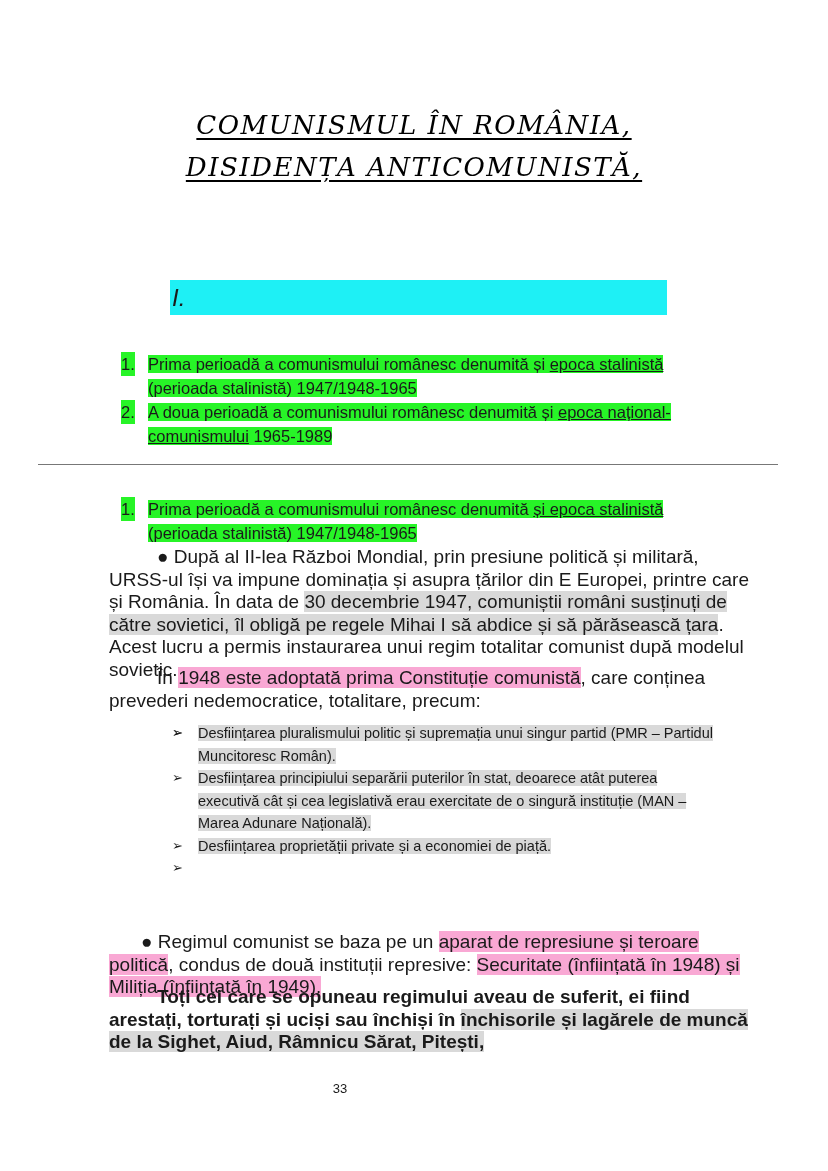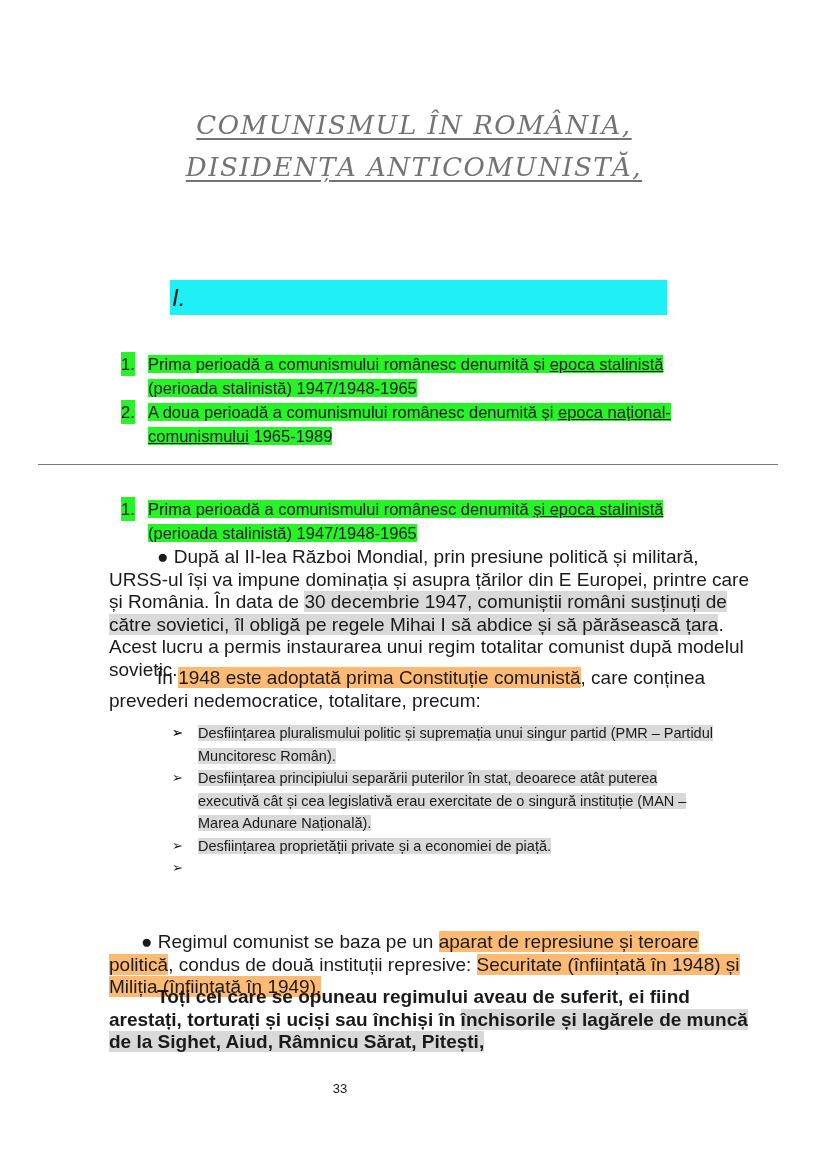--- a/index.html
+++ b/index.html
@@ -1,27 +1,27 @@
 <!DOCTYPE html>
 <html><head>
 <meta charset="utf-8">
 <style>
   html, body { margin: 0; padding: 0; background: #ffffff; }
   body { width: 828px; height: 1171px; position: relative; overflow: hidden;
          font-family: "Liberation Sans", sans-serif; color: #1a1a1a; }
   .title { position: absolute; left: 0; width: 828px; top: 104px; text-align: center;
            font-family: "DejaVu Serif", "Liberation Serif", serif; font-style: italic;
-           font-size: 26px; line-height: 42px; letter-spacing: 1.5px; color: #737373; }
+           font-size: 26px; line-height: 42px; letter-spacing: 1.5px; color: #000000; }
   .title span { text-decoration: underline; text-underline-offset: 4px; }
   .section-head { position: absolute; top: 280px; left: 170px; width: 497px; height: 35px;
                   background: #1ef0f5; font-size: 24px; font-style: italic; line-height: 35px; color: #1a1a1a; }
   .section-head .num { position: absolute; left: 2px; }
   .section-head .txt { position: absolute; left: 40px; text-decoration: underline; white-space: nowrap; }
   .gl { background: #27f427; }
-  .yl { background: #fdba74; }
+  .yl { background: #f9a8d4; }
   .gr { background: #d9d9d9; }
   .u { text-decoration: underline; }
   .olist { position: absolute; left: 118px; font-size: 16.5px; line-height: 24px; }
   .olist .row { position: relative; padding-left: 30px; }
   .olist .n { position: absolute; left: 3px; }
   .rule { position: absolute; left: 38px; width: 740px; top: 464px; height: 0;
           border-top: 1px solid #777; }
   .para { position: absolute; left: 109px; width: 640px; font-size: 19px; line-height: 22.5px; }
   .indent { display: inline-block; width: 48px; }
   .bullets { position: absolute; left: 172px; width: 545px; font-size: 14.5px; line-height: 22.5px; }

